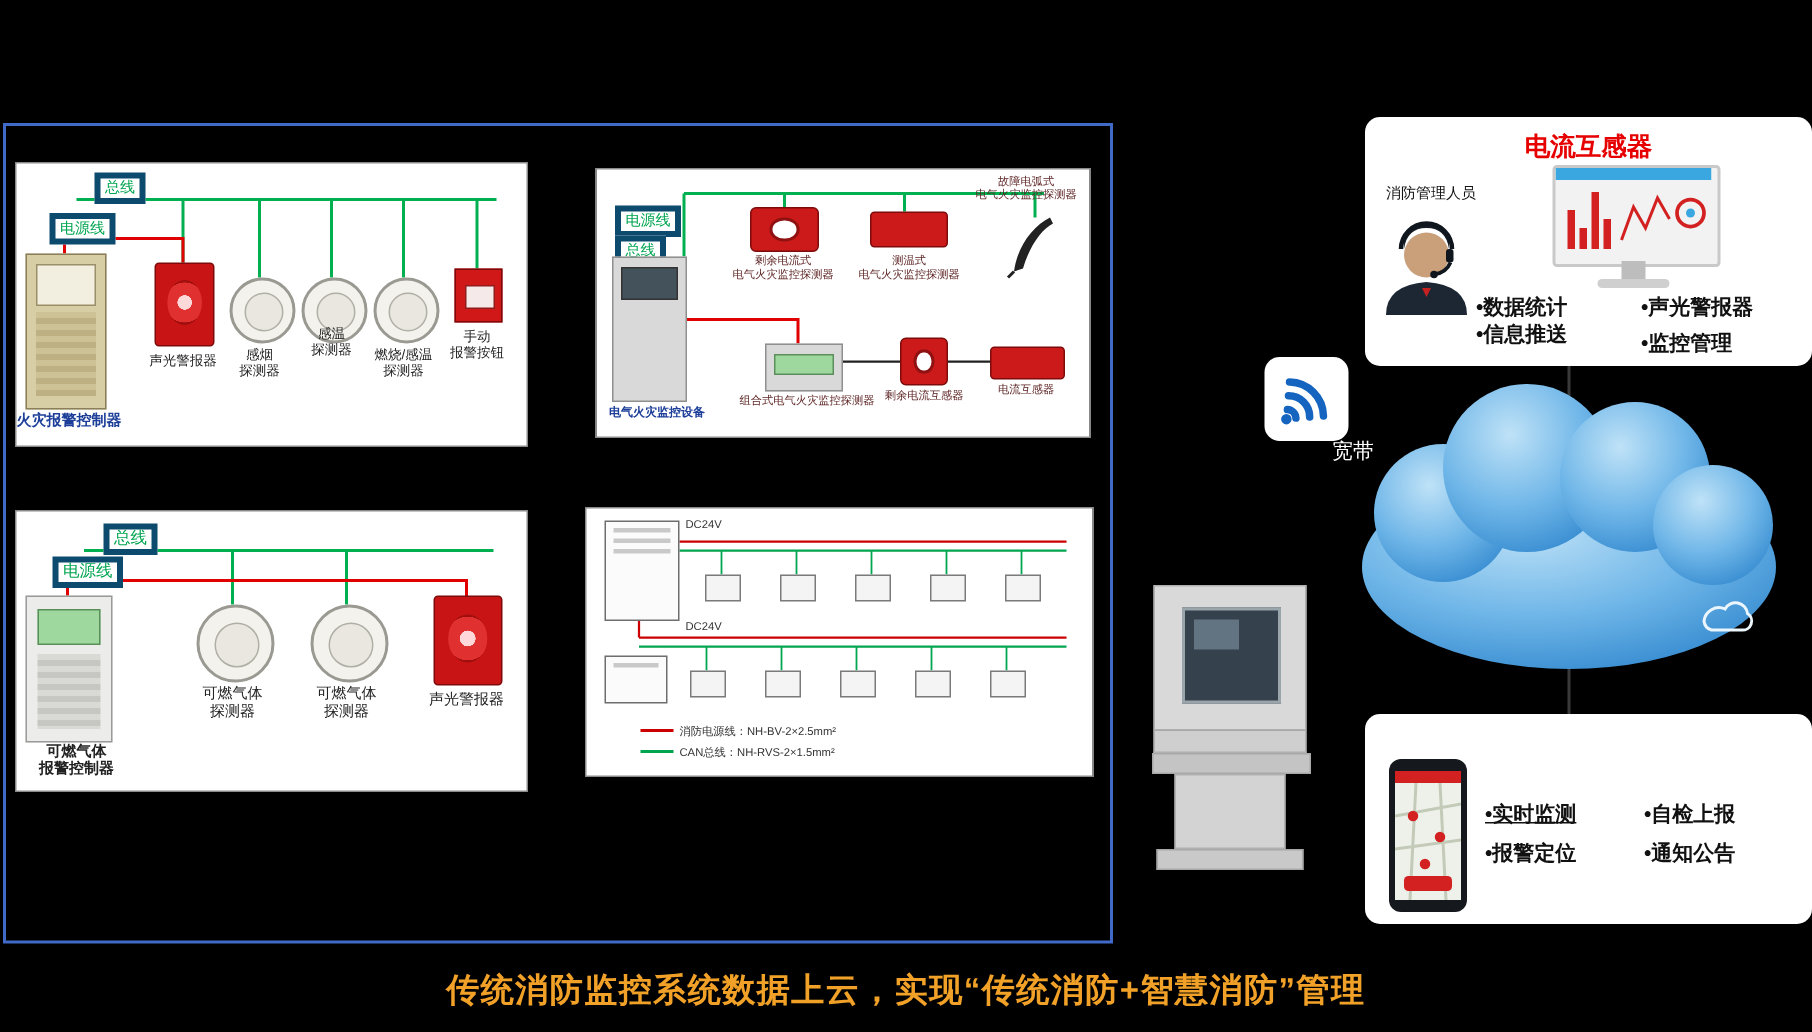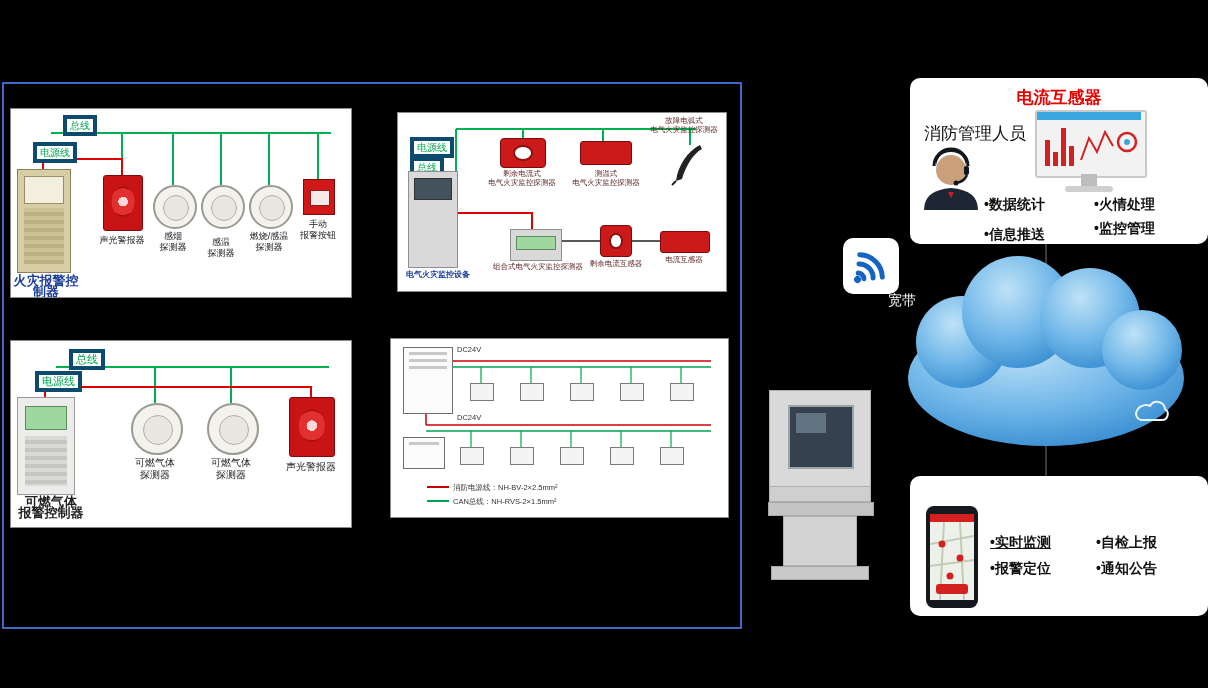--- a/index.html
+++ b/index.html
@@ -8,21 +8,21 @@
   .abs{position:absolute;}
 
   
   .panel{position:absolute;left:2px;top:82px;width:736px;height:543px;border:2px solid #4169c8;background:#000;}
   .diag{position:absolute;background:#fff;border:1px solid #8a8a8a;overflow:hidden;}
 
   .glabel{position:absolute;border:4px solid #0c4a6e;color:#00a550;background:#fff;
           font-size:10px;line-height:13px;padding:0 3px;white-space:nowrap;}
   .dev-label{position:absolute;font-size:9px;line-height:11px;color:#222;text-align:center;white-space:pre-line;}
   .dev-label.tiny{font-size:7.5px;line-height:9px;color:#5a1f1f;}
-  .ctrl-label{position:absolute;font-size:13px;line-height:11px;color:#1d3f9a;text-align:center;white-space:pre-line;font-weight:bold;}
+  .ctrl-label{position:absolute;font-size:10px;line-height:11px;color:#1d3f9a;text-align:center;white-space:pre-line;font-weight:bold;}
 
   .circle-dev{position:absolute;border-radius:50%;background:#f4f2ec;border:2px solid #9a9a92;}
   .circle-dev .inner{position:absolute;left:20%;top:20%;width:60%;height:60%;border:1px solid #b0afa6;border-radius:50%;background:#e9e7df;}
   .alarm-dev{position:absolute;background:#c81414;border:1px solid #7d0b0b;border-radius:3px;}
   .alarm-dev .flash{position:absolute;left:50%;top:45%;width:60%;height:55%;transform:translate(-50%,-45%);
                     border-radius:50%;background:radial-gradient(circle,#ffd9d9 0 25%,#e03030 26% 70%,#a00e0e 71%);}
   .mcp{position:absolute;background:#d01818;border:1px solid #7d0b0b;}
   .mcp .win{position:absolute;left:20%;top:28%;width:60%;height:44%;background:#f6e9e9;border:1px solid #8f1d1d;}
   .fire-ctrl{position:absolute;background:#d8cea6;border:1px solid #8a7f5a;}
   .fire-ctrl .scr{position:absolute;left:6px;top:6px;right:6px;height:26px;background:#f3efe0;border:1px solid #9a8f68;}
@@ -38,21 +38,21 @@
   .red-ring{position:absolute;background:#cc1a1a;border:1px solid #7d0b0b;border-radius:4px;}
   .red-ring:after{content:"";position:absolute;left:28%;top:22%;width:44%;height:56%;border-radius:50%;background:#fff;border:2px solid #8f1111;box-sizing:border-box;}
   .mod-box{position:absolute;width:22px;height:16px;background:#f4f4f4;border:1px solid #7a7a7a;}
   .wire-ctrl{position:absolute;background:#fbfbfb;border:1px solid #6e6e6e;}
   .wire-ctrl .ln{height:3px;margin:4px 5px 0 5px;background:#c9c9c9;}
 
   
   .card{position:absolute;width:298px;background:#fff;border-radius:10px;}
   .card-title{position:absolute;left:0;right:0;top:8px;text-align:center;color:#e60000;font-size:17px;font-weight:bold;}
   .bullet{position:absolute;font-size:14px;color:#111;font-weight:bold;white-space:nowrap;}
-  .plain{position:absolute;font-size:17px;color:#111;white-space:nowrap;}
+  .plain{position:absolute;font-size:10px;color:#111;white-space:nowrap;}
 
   .banner{position:absolute;left:0;top:645px;width:1208px;text-align:center;color:#f1a127;
           font-size:22px;font-weight:bold;letter-spacing:1px;}
 
   .cloud-label{position:absolute;left:0;right:0;top:112px;text-align:center;color:#c9d816;
                font-size:23px;font-weight:bold;letter-spacing:1px;}
   .broadband{position:absolute;color:#fff;font-size:14px;}
   .vline{position:absolute;width:2px;background:#3a3a3a;}
 
   
@@ -98,21 +98,21 @@
       <div class="circle-dev" style="left:238px;top:76px;width:40px;height:40px;">
           <div class="inner"></div>
         </div>
       <div class="mcp" style="left:292px;top:70px;width:30px;height:34px;">
           <div class="win"></div>
         </div>
 
       <div class="dev-label" style="left:84px;top:126px;width:54px;">声光警报器</div>
       <div class="dev-label" style="left:135px;top:122px;width:54px;">感烟
 探测器</div>
-      <div class="dev-label" style="left:183px;top:128px;width:54px;">感温
+      <div class="dev-label" style="left:183px;top:108px;width:54px;">感温
 探测器</div>
       <div class="dev-label" style="left:228px;top:122px;width:60px;">燃烧/感温
 探测器</div>
       <div class="dev-label" style="left:280px;top:110px;width:54px;">手动
 报警按钮</div>
     </div>
 
     <div class="diag" style="left:393px;top:28px;width:328px;height:178px;">
       <svg class="abs" width="328" height="178" style="left:0;top:0;">
         <path d="M58,16 H298" stroke="#00b050" stroke-width="2" fill="none"></path>
@@ -266,22 +266,22 @@
           <polyline points="44,48 52,26 60,40 68,20 76,34" stroke="#d32121" stroke-width="2" fill="none"></polyline>
           <circle cx="90" cy="30" r="9" stroke="#d32121" stroke-width="2.5" fill="none"></circle>
           <circle cx="90" cy="30" r="3" fill="#3aa7e0"></circle>
         </svg>
       </div>
       <div class="abs" style="left:46px;top:64px;width:16px;height:12px;background:#bdbdbd;"></div>
       <div class="abs" style="left:30px;top:76px;width:48px;height:6px;background:#cfcfcf;border-radius:3px;"></div>
     </div>
 
     <div class="bullet" style="left:74px;top:118px;">•数据统计</div>
-    <div class="bullet" style="left:74px;top:148px;text-align:center;">•信息推送</div>
-    <div class="bullet" style="left:184px;top:118px;">•火情处理</div>
+    <div class="bullet" style="left:74px;top:136px;text-align:center;">•信息推送</div>
+    <div class="bullet" style="left:184px;top:118px;">•声光警报器</div>
     <div class="bullet" style="left:184px;top:142px;">•监控管理</div>
   </div>
 
   <div class="abs" style="left:843px;top:238px;width:56px;height:56px;background:#fff;border-radius:10px;">
     <svg width="56" height="56" style="transform:rotate(45deg);">
       <g stroke="#1565c0" stroke-width="5" fill="none" stroke-linecap="round">
         <path d="M12,28 a23,23 0 0 1 32,0"></path>
         <path d="M18,35 a14,14 0 0 1 20,0"></path>
         <path d="M24,42 a6,6 0 0 1 8,0"></path>
       </g>
@@ -324,14 +324,15 @@
         </svg>
       </div>
     </div>
 
     <div class="bullet" style="left:80px;top:58px;text-decoration:underline;">•实时监测</div>
     <div class="bullet" style="left:80px;top:84px;">•报警定位</div>
     <div class="bullet" style="left:186px;top:58px;">•自检上报</div>
     <div class="bullet" style="left:186px;top:84px;">•通知公告</div>
   </div>
 
+  <div class="banner">传统消防监控系统数据上云，实现“传统消防+智慧消防”管理</div>
 
 </div>
 
 </body></html>

